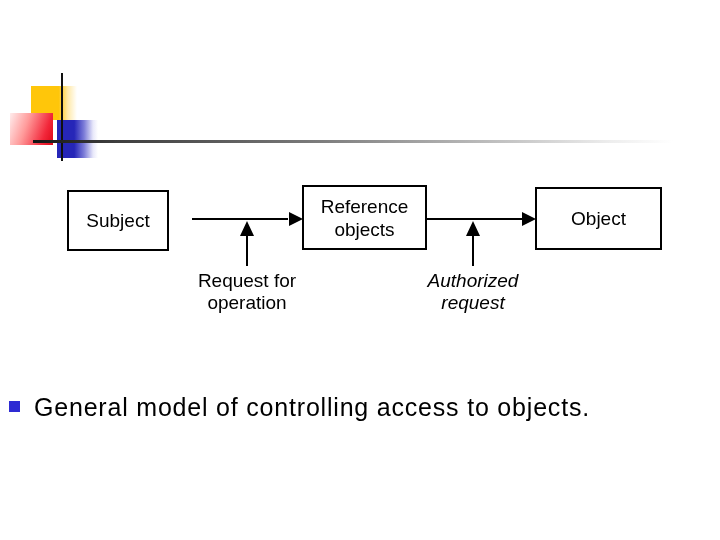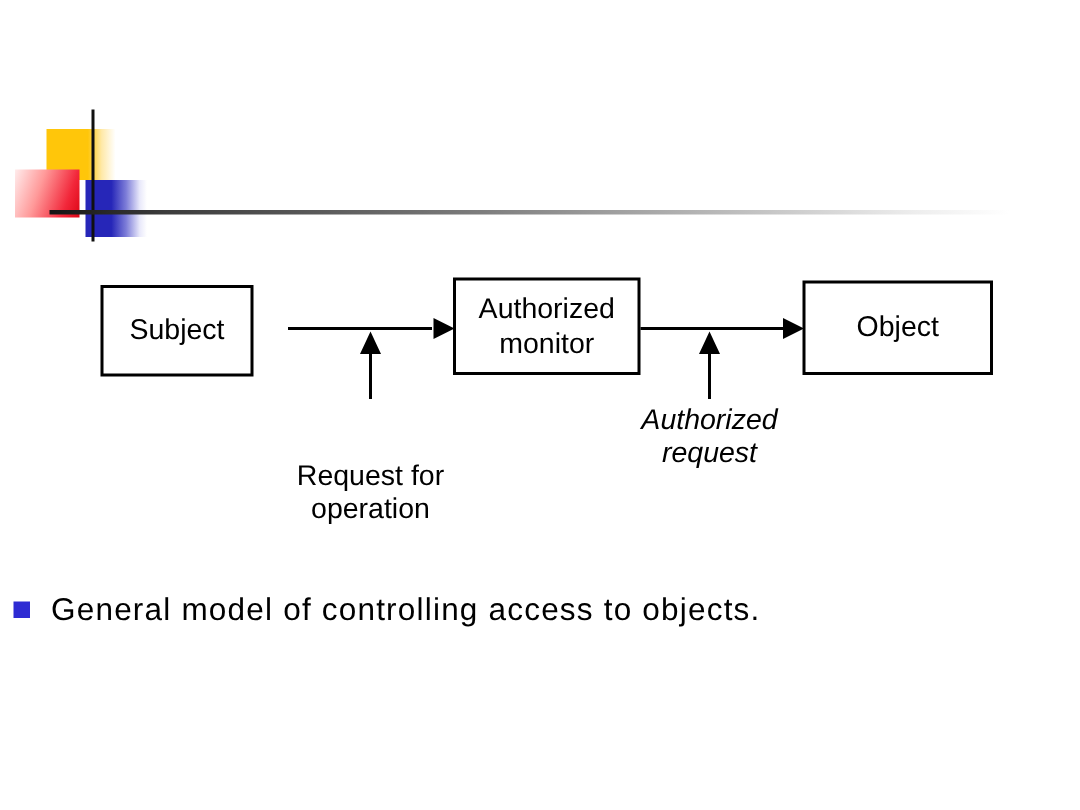--- a/index.html
+++ b/index.html
@@ -41,47 +41,47 @@
   .vline{position:absolute;width:2px;background:#000;top:235px;height:31px;}
   .vline-1{left:246px;}
   .vline-2{left:472px;}
   .tri-up{position:absolute;width:0;height:0;top:221px;
     border-left:7px solid transparent;border-right:7px solid transparent;border-bottom:15px solid #000;}
   .tri-up-1{left:240px;}
   .tri-up-2{left:466px;}
 
   .flow-label{position:absolute;top:270px;width:140px;text-align:center;
     font-size:19px;line-height:22px;color:#000;}
-  .flow-label-1{left:177px;margin-top:37px;}
+  .flow-label-1{left:177px;}
   .flow-label-2{left:403px;font-style:italic;}
 
   
   .bullet-marker{position:absolute;left:9px;top:401px;width:11px;height:11px;background:#2e2bd3;}
   .bullet-text{position:absolute;left:34px;top:391px;width:680px;
-    font-size:21px;line-height:32px;letter-spacing:0.8px;color:#000;}
+    font-size:25px;line-height:32px;letter-spacing:0.8px;color:#000;}
 </style>
 </head>
 <body>
 
 <div class="slide">
 
   <div class="sq sq-yellow"></div>
   <div class="sq sq-red"></div>
   <div class="sq sq-blue"></div>
   <div class="cross-v"></div>
   <div class="rule"></div>
 
   <h1 class="title"><br></h1>
 
   <div>
     <div class="box box-subject">
         <span>Subject</span>
       </div>
     <div class="box box-ref">
-        <span>Authorized monitor</span>
+        <span>Reference objects</span>
       </div>
     <div class="box box-object">
         <span>Object</span>
       </div>
 
     <div class="hline hline-1"></div>
     <div class="tri-right tri-right-1"></div>
     <div class="hline hline-2"></div>
     <div class="tri-right tri-right-2"></div>
 

